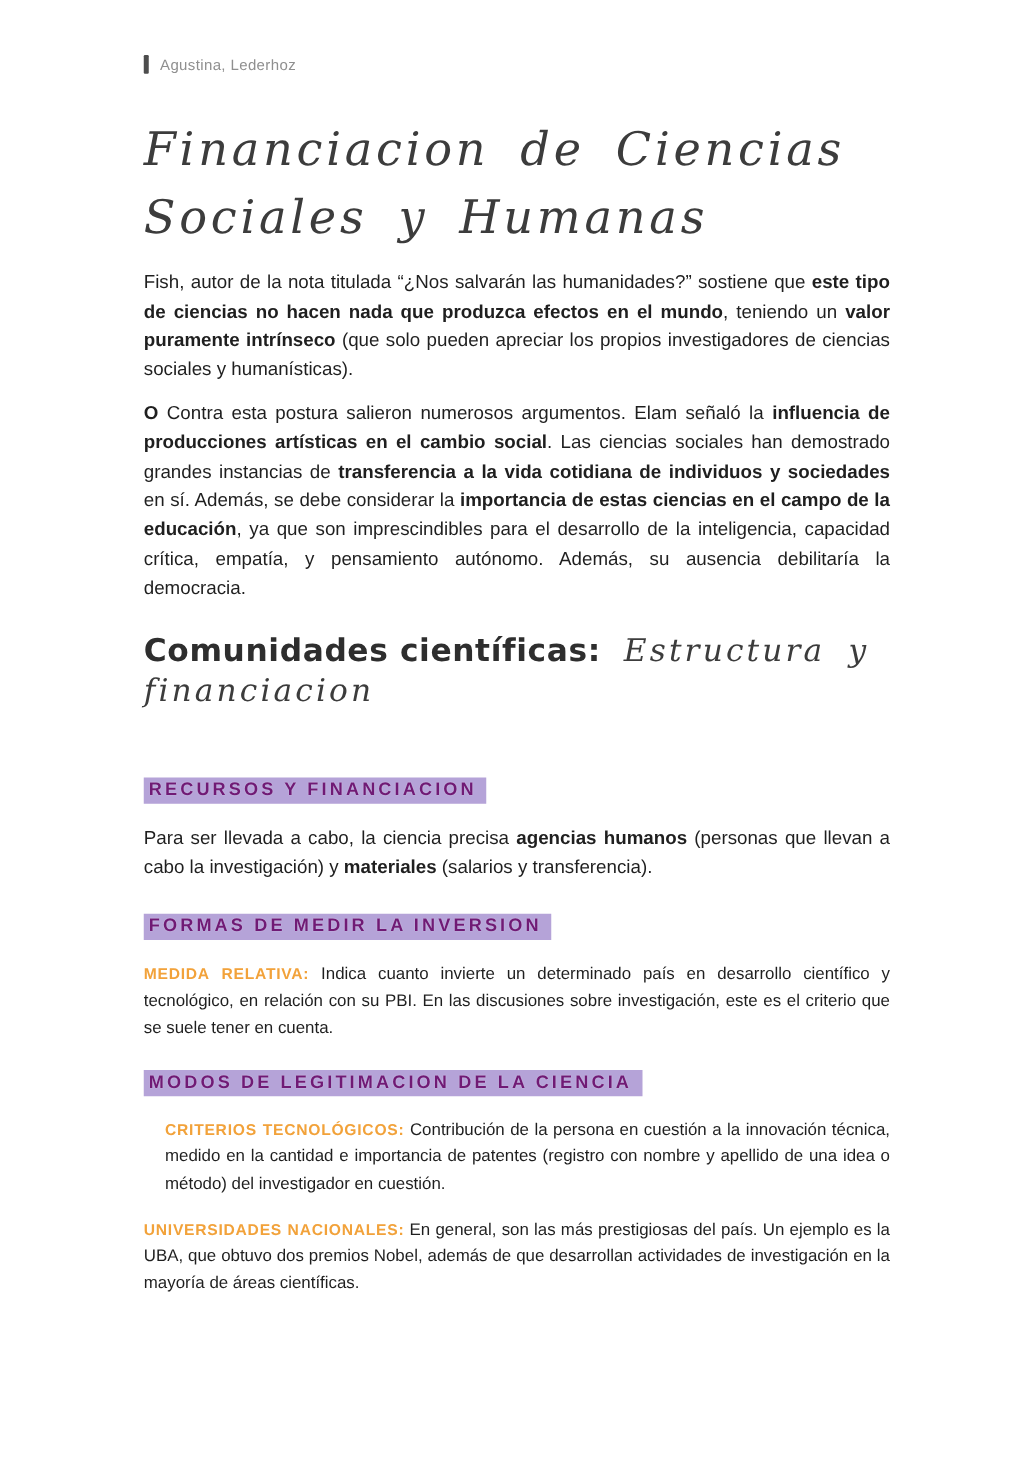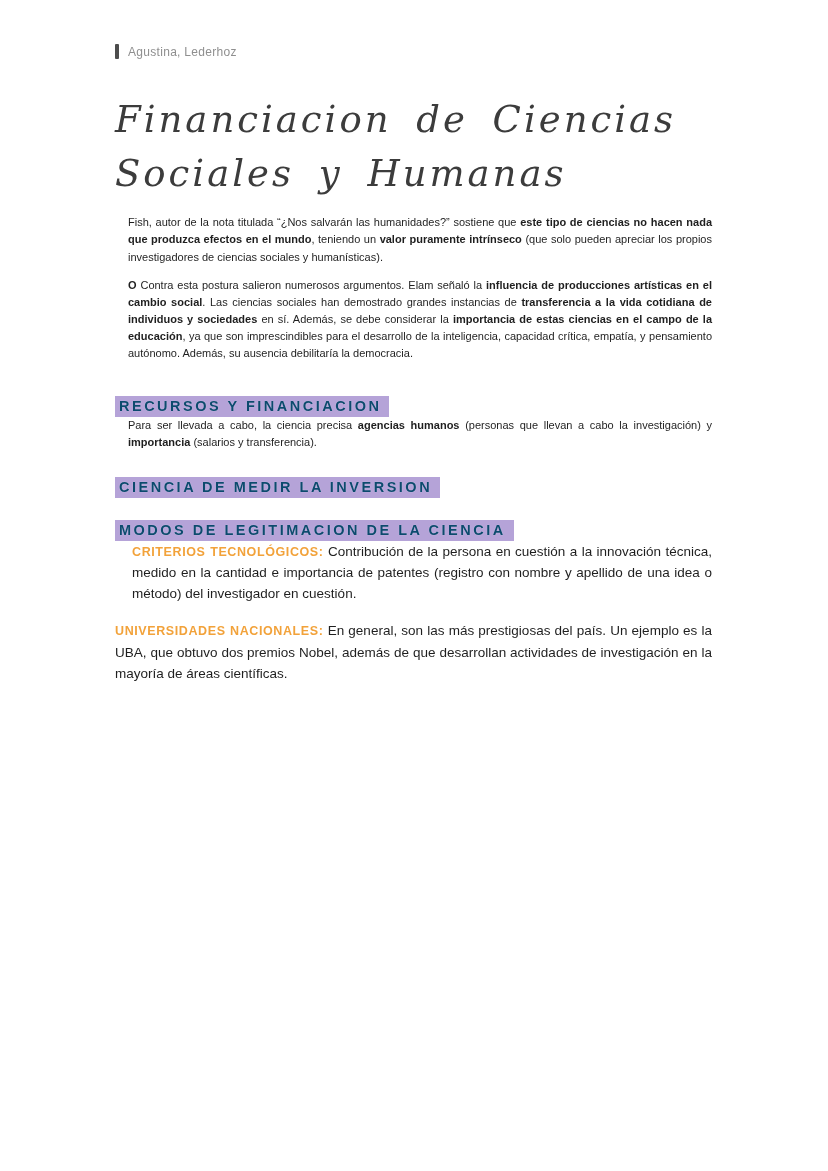--- a/index.html
+++ b/index.html
@@ -25,45 +25,45 @@
   
   .script-title{
     font-family:"DejaVu Serif","Liberation Serif",serif;
     font-style:italic;font-weight:400;
     font-size:37px;line-height:1.45;color:#3c3c3c;
     letter-spacing:3px;word-spacing:10px;
     margin-bottom:14px;
   }
   
   .para{
-    font-size:11px;line-height:1.56;text-align:justify;
-    margin-bottom:11px;color:#1f1f1f;margin-left:13px;
+    font-size:15px;line-height:1.56;text-align:justify;
+    margin-bottom:11px;color:#1f1f1f;
   }
   .para .bold{font-weight:700;}
   
   .subtitle{margin-top:22px;margin-bottom:30px;line-height:1.3;}
   .subtitle .marker{
     font-family:"DejaVu Sans","Liberation Sans",sans-serif;
     font-weight:700;font-size:25px;color:#2e2e2e;letter-spacing:.5px;
   }
   .subtitle .script{
     font-family:"DejaVu Serif","Liberation Serif",serif;
     font-style:italic;font-weight:400;font-size:25px;color:#3c3c3c;
     letter-spacing:2.5px;word-spacing:8px;
   }
   
   .section-header{
     display:inline-block;
     background:var(--section-highlight);
-    color:#0c4a6e;
+    color:#701a75;
     font-weight:700;
     font-size:14.5px;
     letter-spacing:2.5px;
     padding:2px 8px 3px 4px;
-    margin:22px 0 0 0;
+    margin:22px 0 16px 0;
     text-shadow:0 0 1px rgba(255,255,255,.55);
   }
   .section{display:block;}
   .section .para{margin-bottom:4px;}
   
   .item{
     font-size:13.5px;line-height:1.56;text-align:justify;color:#1f1f1f;
     margin-bottom:2px;
   }
   .item.spaced{margin-bottom:16px;margin-left:17px;}
@@ -82,28 +82,30 @@
   <div class="doc-header">
     <span class="hbar"></span>
     <span class="hname">Agustina, Lederhoz</span>
   </div>
 
   <h1 class="script-title">Financiacion de Ciencias Sociales y Humanas</h1>
 
   <p class="para"><span>Fish, autor de la nota titulada “¿Nos salvarán las humanidades?” sostiene que </span><span class="bold">este tipo de ciencias no hacen nada que produzca efectos en el mundo</span><span>, teniendo un </span><span class="bold">valor puramente intrínseco</span><span> (que solo pueden apreciar los propios investigadores de ciencias sociales y humanísticas).</span></p>
   <p class="para"><span class="bold">O</span><span> Contra esta postura salieron numerosos argumentos. Elam señaló la </span><span class="bold">influencia de producciones artísticas en el cambio social</span><span>. Las ciencias sociales han demostrado grandes instancias de </span><span class="bold">transferencia a la vida cotidiana de individuos y sociedades</span><span> en sí. Además, se debe considerar la </span><span class="bold">importancia de estas ciencias en el campo de la educación</span><span>, ya que son imprescindibles para el desarrollo de la inteligencia, capacidad crítica, empatía, y pensamiento autónomo. Además, su ausencia debilitaría la democracia.</span></p>
 
+  <h2 class="subtitle"><span class="marker">Comunidades científicas:</span><span class="script"> Estructura y financiacion</span></h2>
 
   <section class="section">
     <h3 class="section-header">RECURSOS Y FINANCIACION</h3>
-    <p class="para"><span>Para ser llevada a cabo, la ciencia precisa </span><span class="bold">agencias humanos</span><span> (personas que llevan a cabo la investigación) y </span><span class="bold">importancia</span><span> (salarios y transferencia).</span></p>
+    <p class="para"><span>Para ser llevada a cabo, la ciencia precisa </span><span class="bold">agencias humanos</span><span> (personas que llevan a cabo la investigación) y </span><span class="bold">materiales</span><span> (salarios y transferencia).</span></p>
   </section>
 
   <section class="section">
-    <h3 class="section-header">CIENCIA DE MEDIR LA INVERSION</h3>
+    <h3 class="section-header">FORMAS DE MEDIR LA INVERSION</h3>
+    <p class="item"><span class="label">MEDIDA RELATIVA:</span><span> Indica cuanto invierte un determinado país en desarrollo científico y tecnológico, en relación con su PBI. En las discusiones sobre investigación, este es el criterio que se suele tener en cuenta.</span></p>
   </section>
 
   <section class="section">
     <h3 class="section-header">MODOS DE LEGITIMACION DE LA CIENCIA</h3>
     <p class="item spaced"><span class="label">CRITERIOS TECNOLÓGICOS:</span><span> Contribución de la persona en cuestión a la innovación técnica, medido en la cantidad e importancia de patentes (registro con nombre y apellido de una idea o método) del investigador en cuestión.</span></p>
   </section>
 
   <section class="section">
     <p class="item"><span class="label">UNIVERSIDADES NACIONALES:</span><span> En general, son las más prestigiosas del país. Un ejemplo es la UBA, que obtuvo dos premios Nobel, además de que desarrollan actividades de investigación en la mayoría de áreas científicas.</span></p>
     

